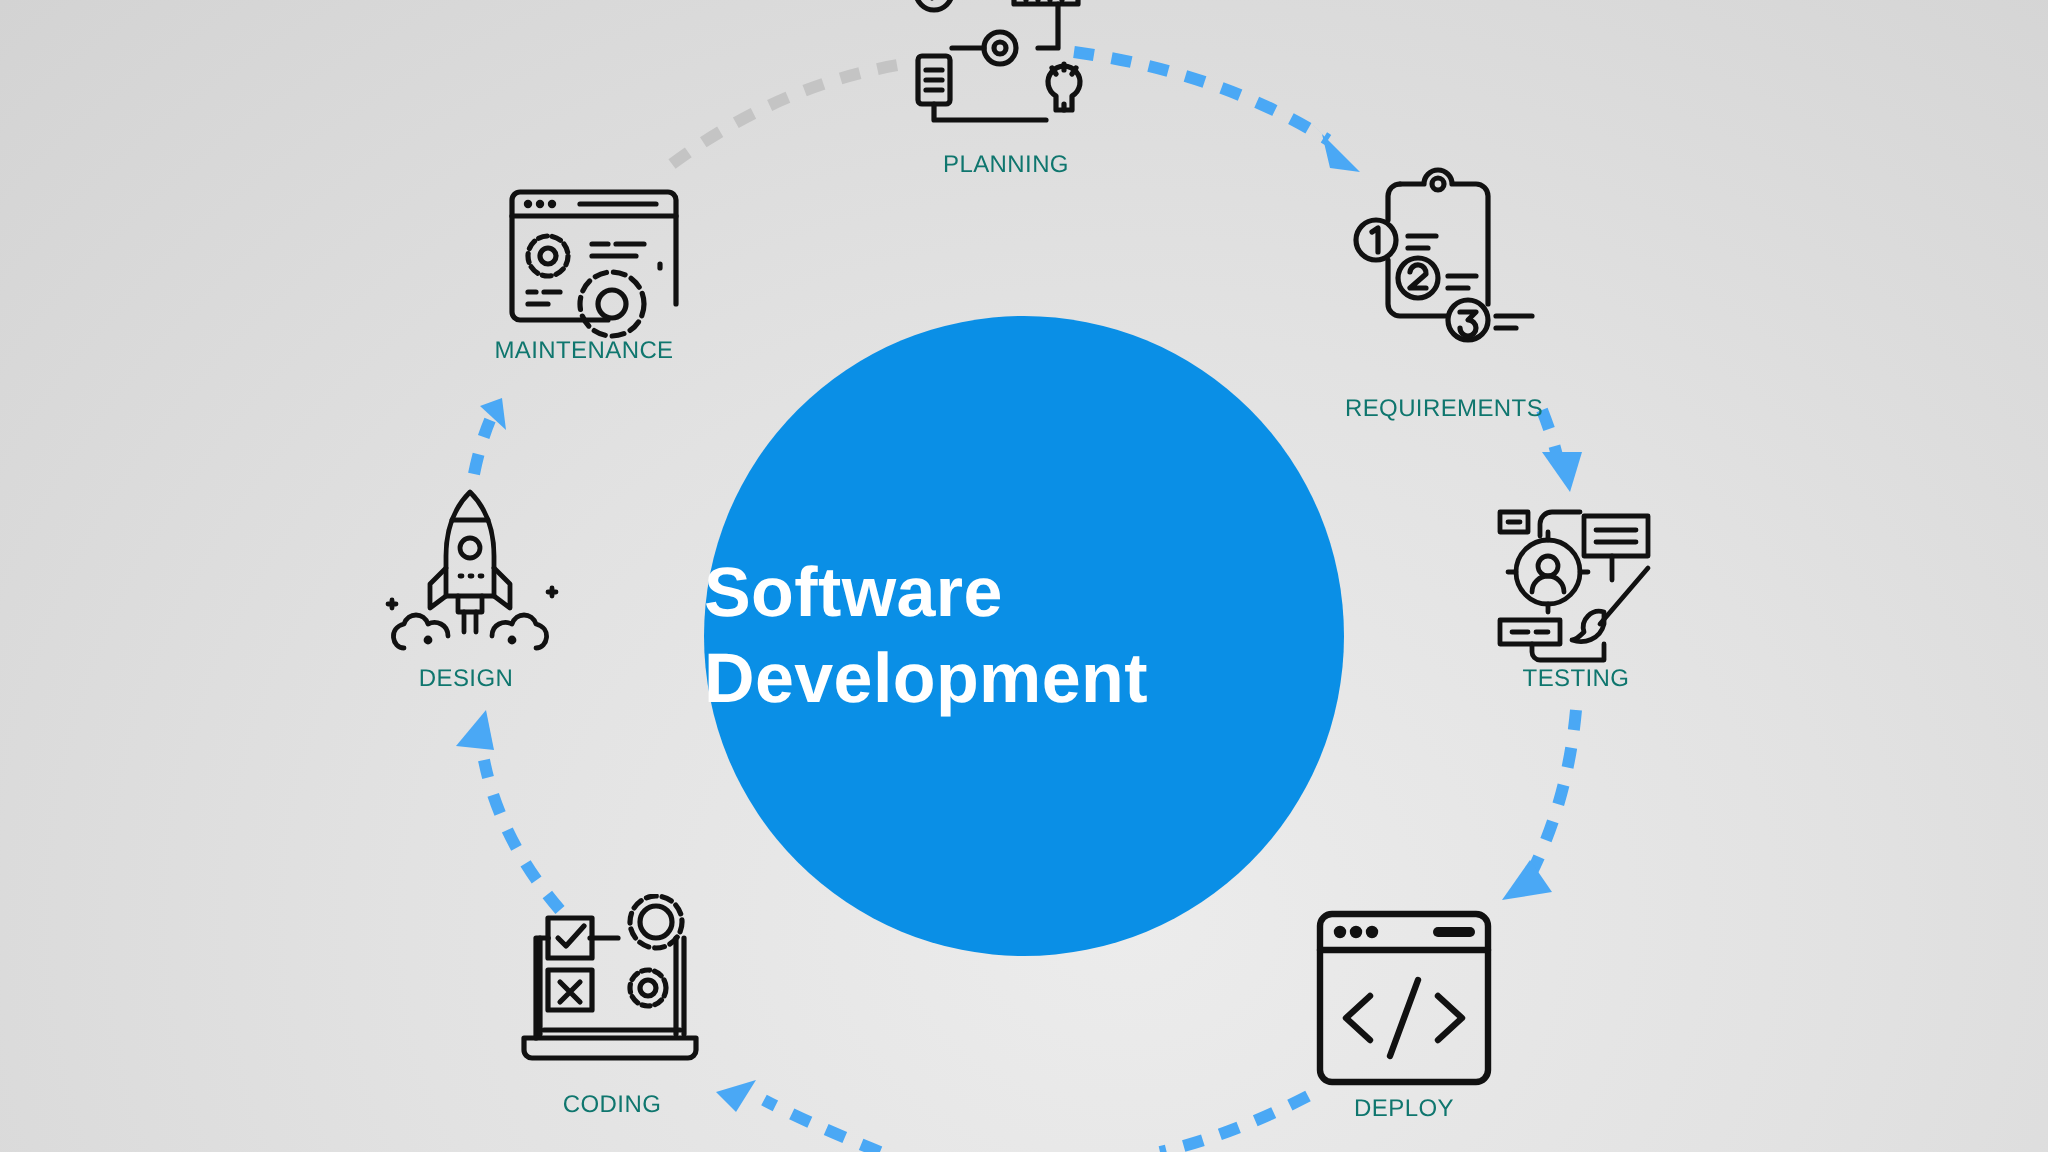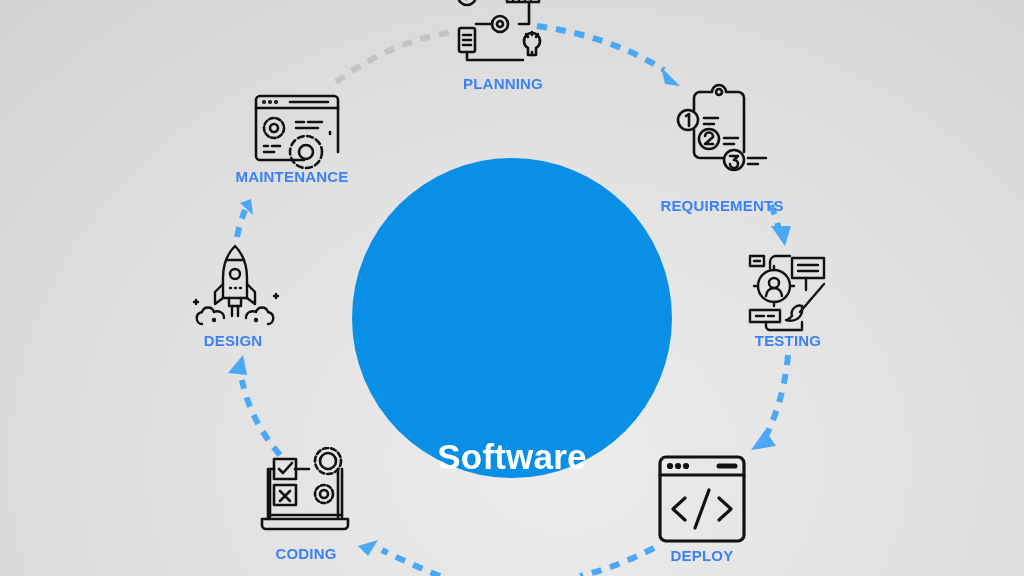--- a/index.html
+++ b/index.html
@@ -5,28 +5,28 @@
     html, body { margin: 0; padding: 0; }
     body {
       width: 1024px; height: 576px; overflow: hidden; position: relative;
       background: radial-gradient(ellipse at 55% 80%, #ececec 0%, #e2e2e2 45%, #d3d3d3 100%);
       font-family: "Liberation Sans", sans-serif;
     }
     #stage { position: absolute; left: 0; top: 0; width: 1024px; height: 576px; }
     .hub {
       position: absolute; left: 352px; top: 158px; width: 320px; height: 320px;
       border-radius: 50%; background: #0a8fe6;
-      display: flex; align-items: flex-end; justify-content: center;
+      display: flex; flex-direction: column; align-items: flex-start; justify-content: center;
     }
     .hub-line {
       color: #ffffff; font-weight: bold; font-size: 35px; line-height: 43px;
       text-align: center; letter-spacing: 0.2px;
     }
     .stage-label {
-      position: absolute; font-weight: bold; font-size: 15px; color: #3b82f6;
+      position: absolute; font-weight: normal; font-size: 12px; color: #0f766e;
       letter-spacing: 0.2px; white-space: nowrap; transform: translateX(-50%);
     }
     .icon { position: absolute; }
     .icon svg { display: block; }
   </style>
 </head>
 <body>
 
 <div id="stage">
 
@@ -48,20 +48,21 @@
       <polygon points="771,226 791,226 785,246"></polygon>
       <polygon points="765,430 776,446 751,450"></polygon>
       <polygon points="358,546 378,540 368,556"></polygon>
       <polygon points="228,373 243,355 247,375"></polygon>
       <polygon points="240,203 251,199 253,215"></polygon>
     </g>
   </svg>
 
   <div class="hub">
     <div class="hub-line">Software</div>
+    <div class="hub-line">Development</div>
   </div>
 
   <div class="icon" style="left:455px;top:-10px">
     <svg width="100" height="74" viewBox="0 0 100 74" fill="none" stroke="#111" stroke-width="2.6" stroke-linecap="round" stroke-linejoin="round">
       <circle cx="12" cy="6" r="9"></circle>
         <path d="M8 6l3 3 5-6"></path>
       <path d="M21 6h30"></path>
       <rect x="52" y="-2" width="32" height="14"></rect>
         <path d="M58 0v10M64 0v10M70 0v10M76 0v10"></path>
       <path d="M74 12v22h-10"></path>

